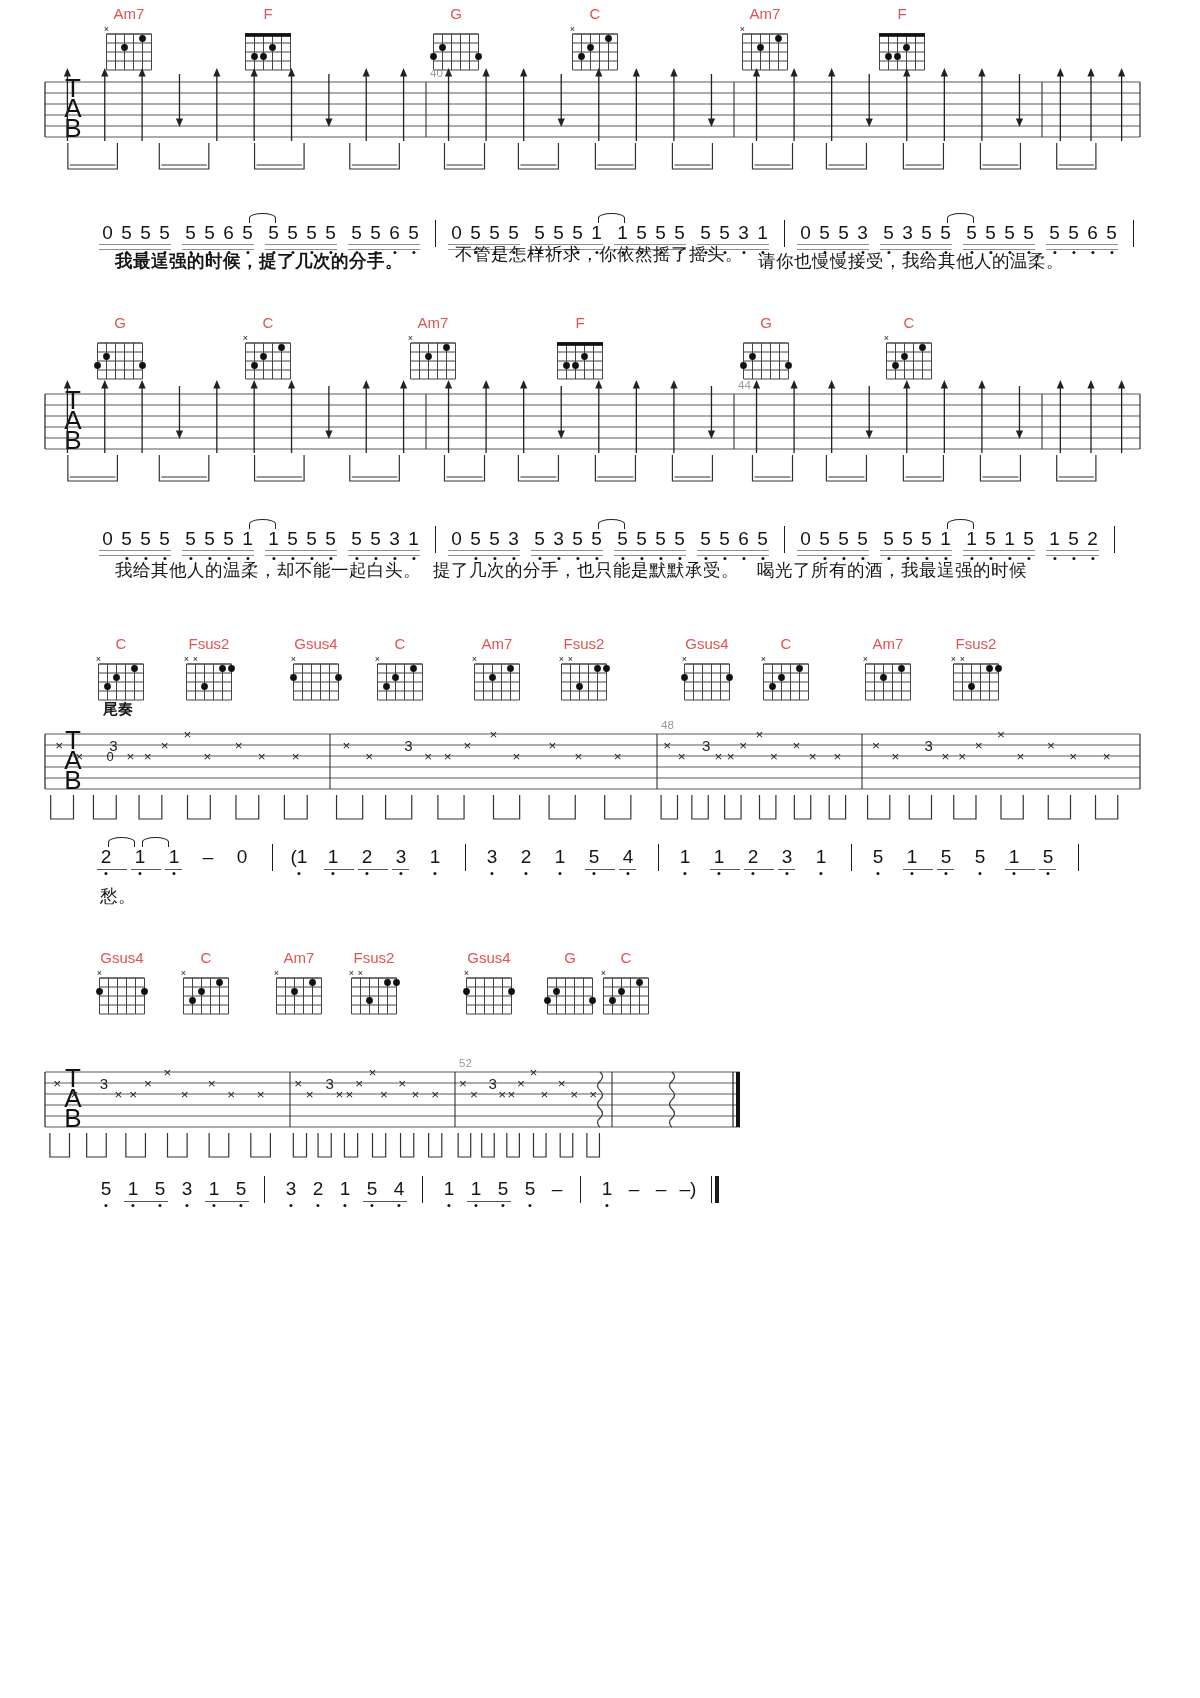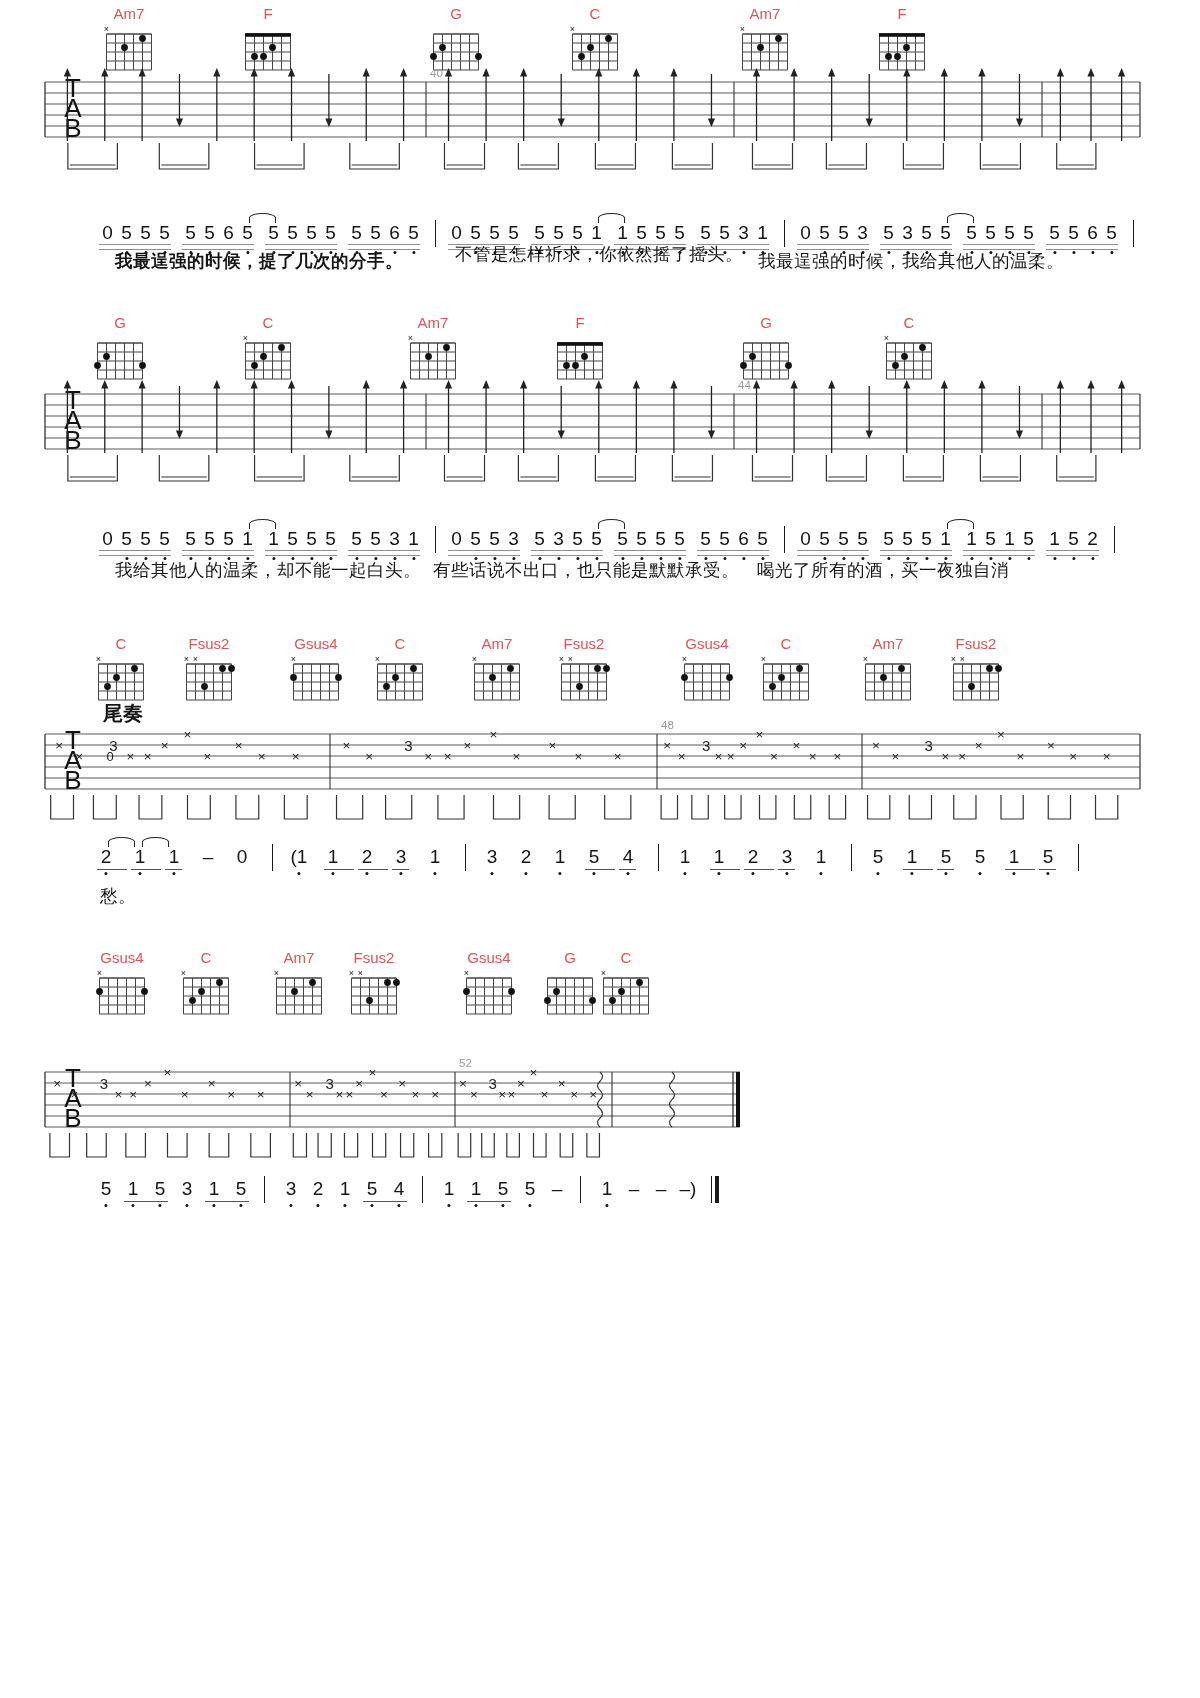--- a/index.html
+++ b/index.html
@@ -26,21 +26,21 @@
   .six .dt{top:29px}
   .slow .dt{top:26px}
   .tok.u::before{content:"";position:absolute;left:1px;right:-11px;top:23px;border-top:1.7px solid #555}
   .tok.u.ulast::before{right:2px}
   .tie{position:absolute;left:58%;top:-9px;width:25px;height:9px;border:1.6px solid #222;border-bottom:none;
        border-radius:50% 50% 0 0}
   .sep{border-left:1.7px solid #1a1a1a;height:27px;margin:-2px 11px 0 5px}
   .slow .sep{margin:-2px 16px 0 6px}
   .sep.dbl{border-right:4px solid #1a1a1a;width:3px}
   .lyric{position:absolute;font-size:17.5px;letter-spacing:.5px;color:#151515;white-space:nowrap}
-  .outro{position:absolute;font-size:20px;font-weight:bold;color:#151515}
+  .outro{position:absolute;font-size:15px;font-weight:bold;color:#151515}
 </style>
 </head>
 <body>
 
 <div class="page">
   <div id="systems">
       <div class="sys">
         <div class="chord" style="left: 129px; top: 6px;">
           <div class="cnm" style="color: rgb(226, 83, 83);">Am7</div>
           <svg class="cd" width="56" height="52" viewBox="0 0 56 52">
@@ -481,21 +481,21 @@
               <div class="tok">
                 <div class="dg">5</div>
                 <div class="dt"></div>
               </div>
             </div>
           </div>
           <div class="sep"></div>
         </div>
         <div class="lyric" style="left: 115px; top: 249px; font-weight: bold;">我最逞强的时候，提了几次的分手。</div>
         <div class="lyric" style="left: 455px; top: 242px;">不管是怎样祈求，你依然摇了摇头。</div>
-        <div class="lyric" style="left: 758px; top: 249px;">我最逞强的时候，我给其他人的温柔。</div>
+        <div class="lyric" style="left: 758px; top: 249px;">请你也慢慢接受，我给其他人的温柔。</div>
       </div>
       <div class="sys">
         <div class="chord" style="left: 120px; top: 315px;">
           <div class="cnm" style="color: rgb(226, 83, 83);">G</div>
           <svg class="cd" width="56" height="52" viewBox="0 0 56 52">
             <line x1="5.5" y1="12" x2="5.5" y2="48" stroke="#444" stroke-width="1"></line>
             <line x1="14.5" y1="12" x2="14.5" y2="48" stroke="#444" stroke-width="1"></line>
             <line x1="23.5" y1="12" x2="23.5" y2="48" stroke="#444" stroke-width="1"></line>
             <line x1="32.5" y1="12" x2="32.5" y2="48" stroke="#444" stroke-width="1"></line>
             <line x1="41.5" y1="12" x2="41.5" y2="48" stroke="#444" stroke-width="1"></line>
@@ -926,22 +926,22 @@
               </div>
               <div class="tok">
                 <div class="dg">2</div>
                 <div class="dt"></div>
               </div>
             </div>
           </div>
           <div class="sep"></div>
         </div>
         <div class="lyric" style="left: 115px; top: 558px;">我给其他人的温柔，却不能一起白头。</div>
-        <div class="lyric" style="left: 433px; top: 558px;">有些话说不出口，也只能是默默承受。</div>
-        <div class="lyric" style="left: 757px; top: 558px;">喝光了所有的酒，买一夜独自消</div>
+        <div class="lyric" style="left: 433px; top: 558px;">提了几次的分手，也只能是默默承受。</div>
+        <div class="lyric" style="left: 757px; top: 558px;">喝光了所有的酒，我最逞强的时候</div>
       </div>
       <div class="sys">
         <div class="chord" style="left: 121px; top: 636px;">
           <div class="cnm" style="color: rgb(226, 83, 83);">C</div>
           <svg class="cd" width="56" height="52" viewBox="0 0 56 52">
             <text x="5.5" y="9.5" font-size="9" fill="#222" text-anchor="middle" font-family="&quot;Liberation Sans&quot;,sans-serif">×</text>
             <line x1="5.5" y1="12" x2="5.5" y2="48" stroke="#444" stroke-width="1"></line>
             <line x1="14.5" y1="12" x2="14.5" y2="48" stroke="#444" stroke-width="1"></line>
             <line x1="23.5" y1="12" x2="23.5" y2="48" stroke="#444" stroke-width="1"></line>
             <line x1="32.5" y1="12" x2="32.5" y2="48" stroke="#444" stroke-width="1"></line>

